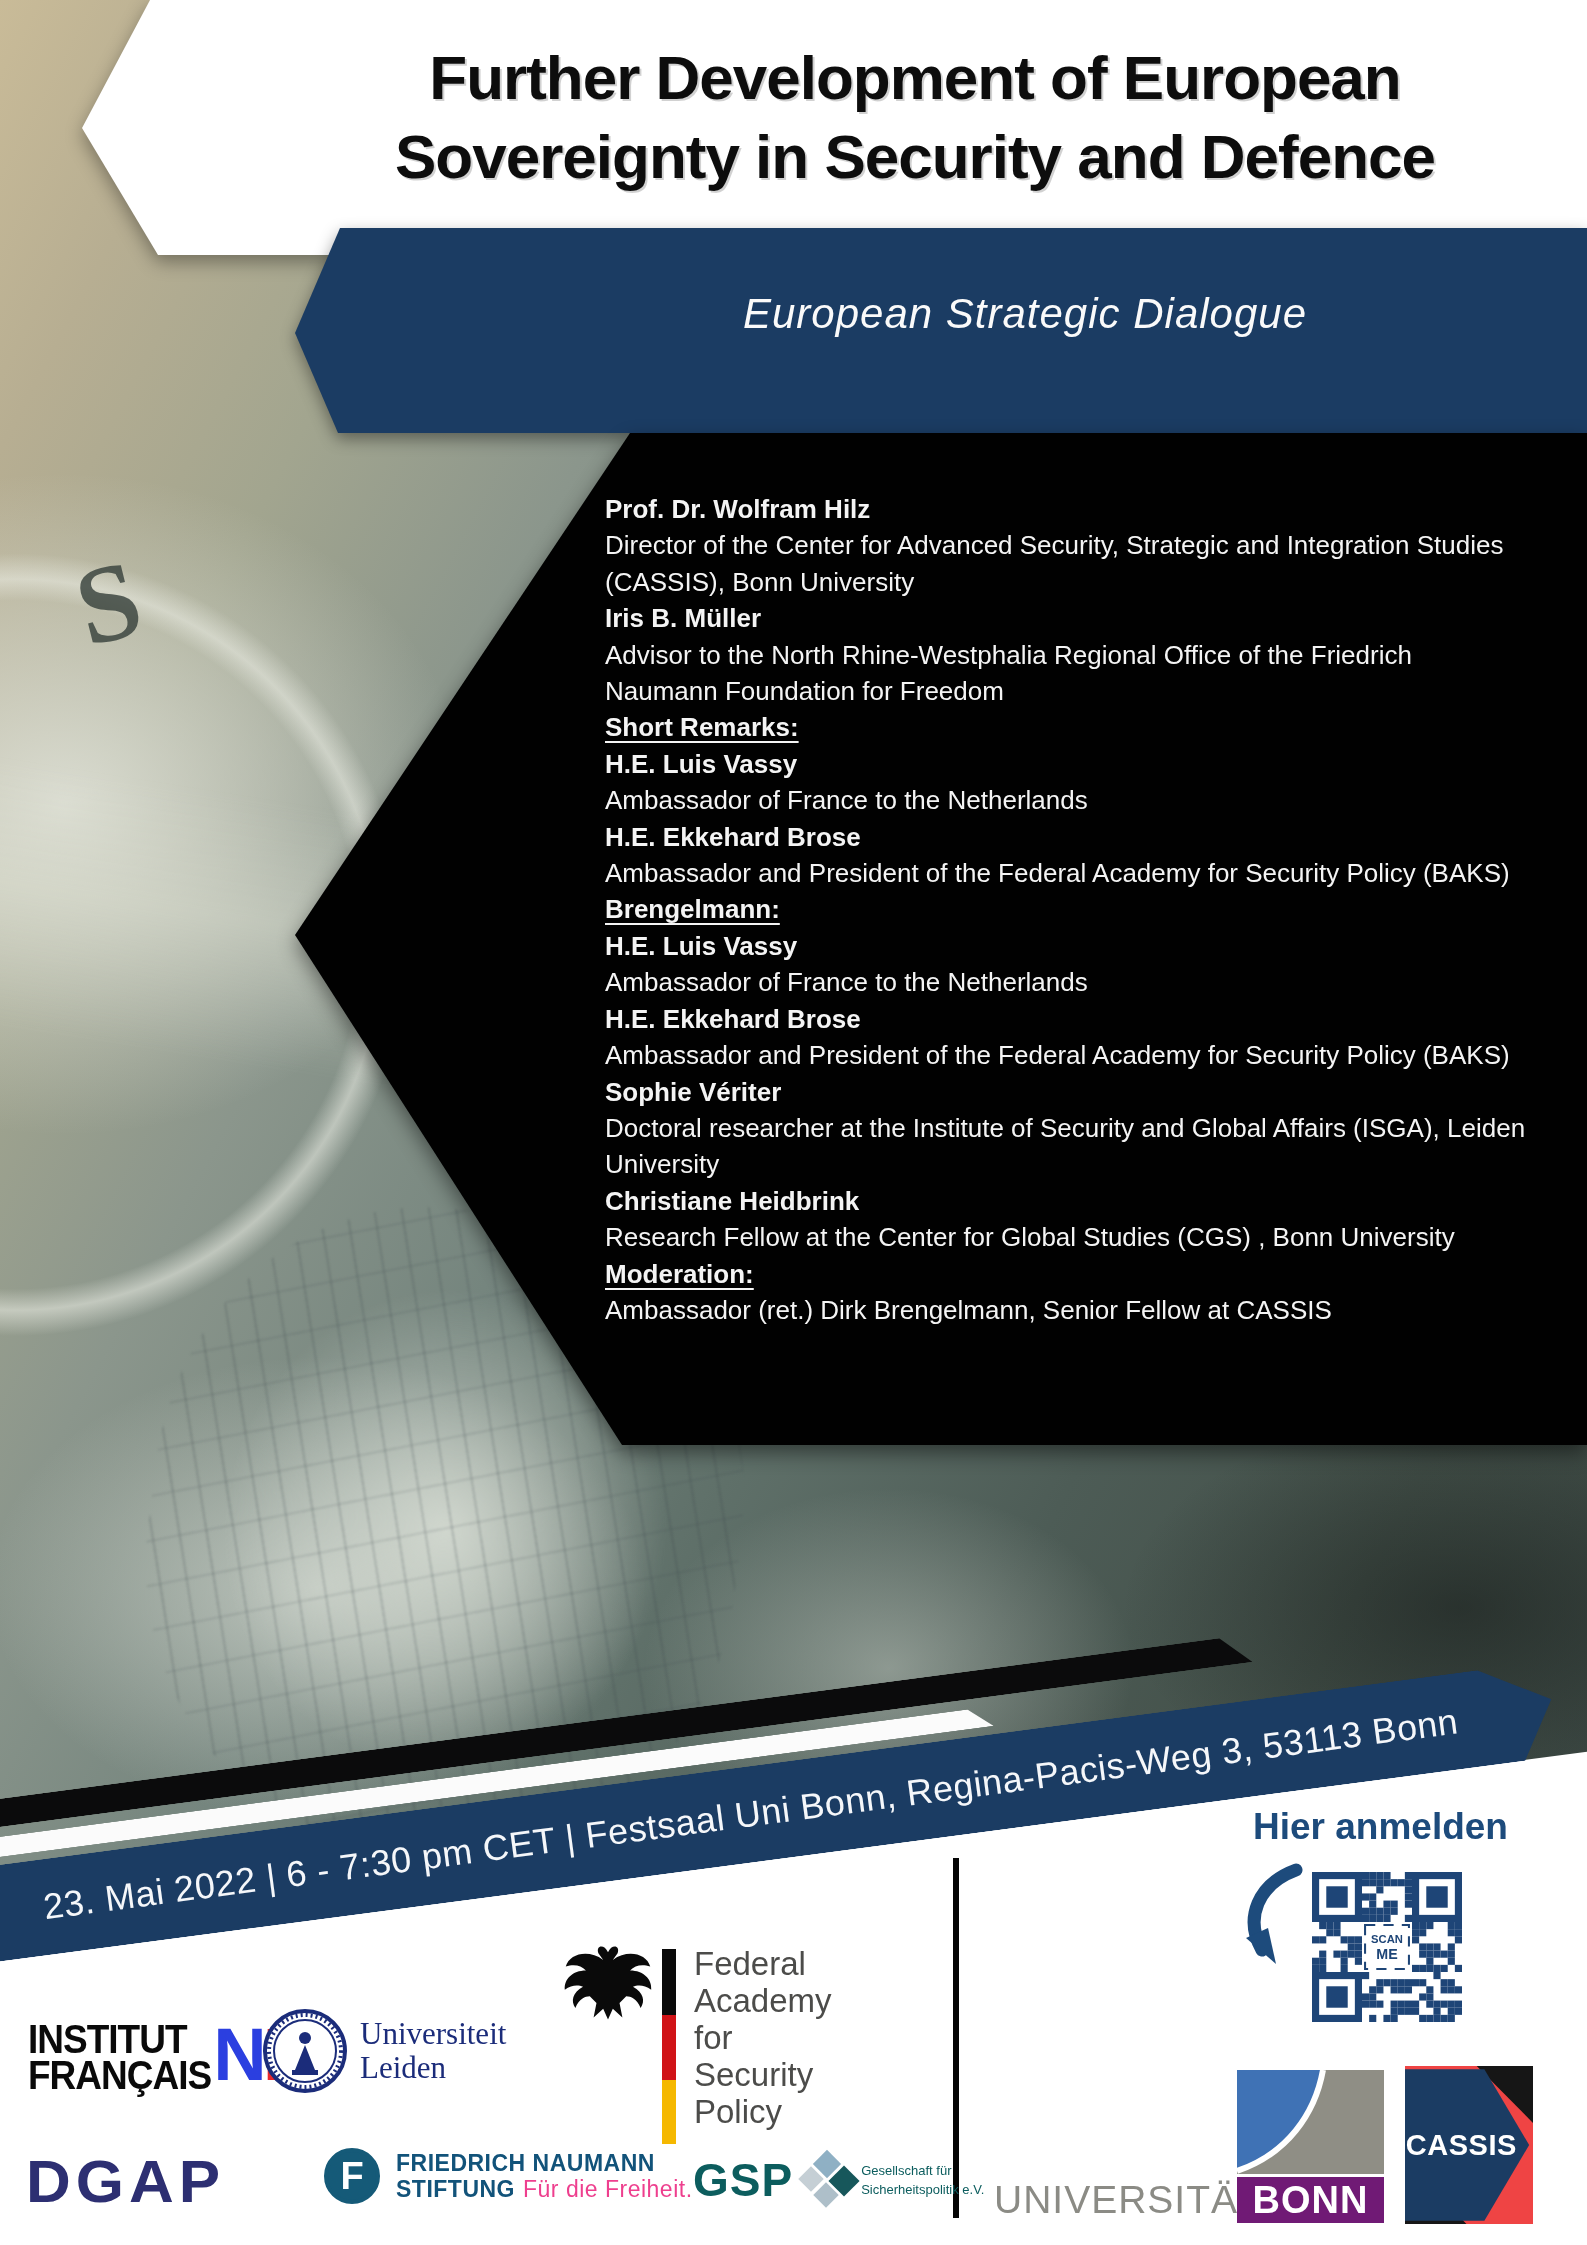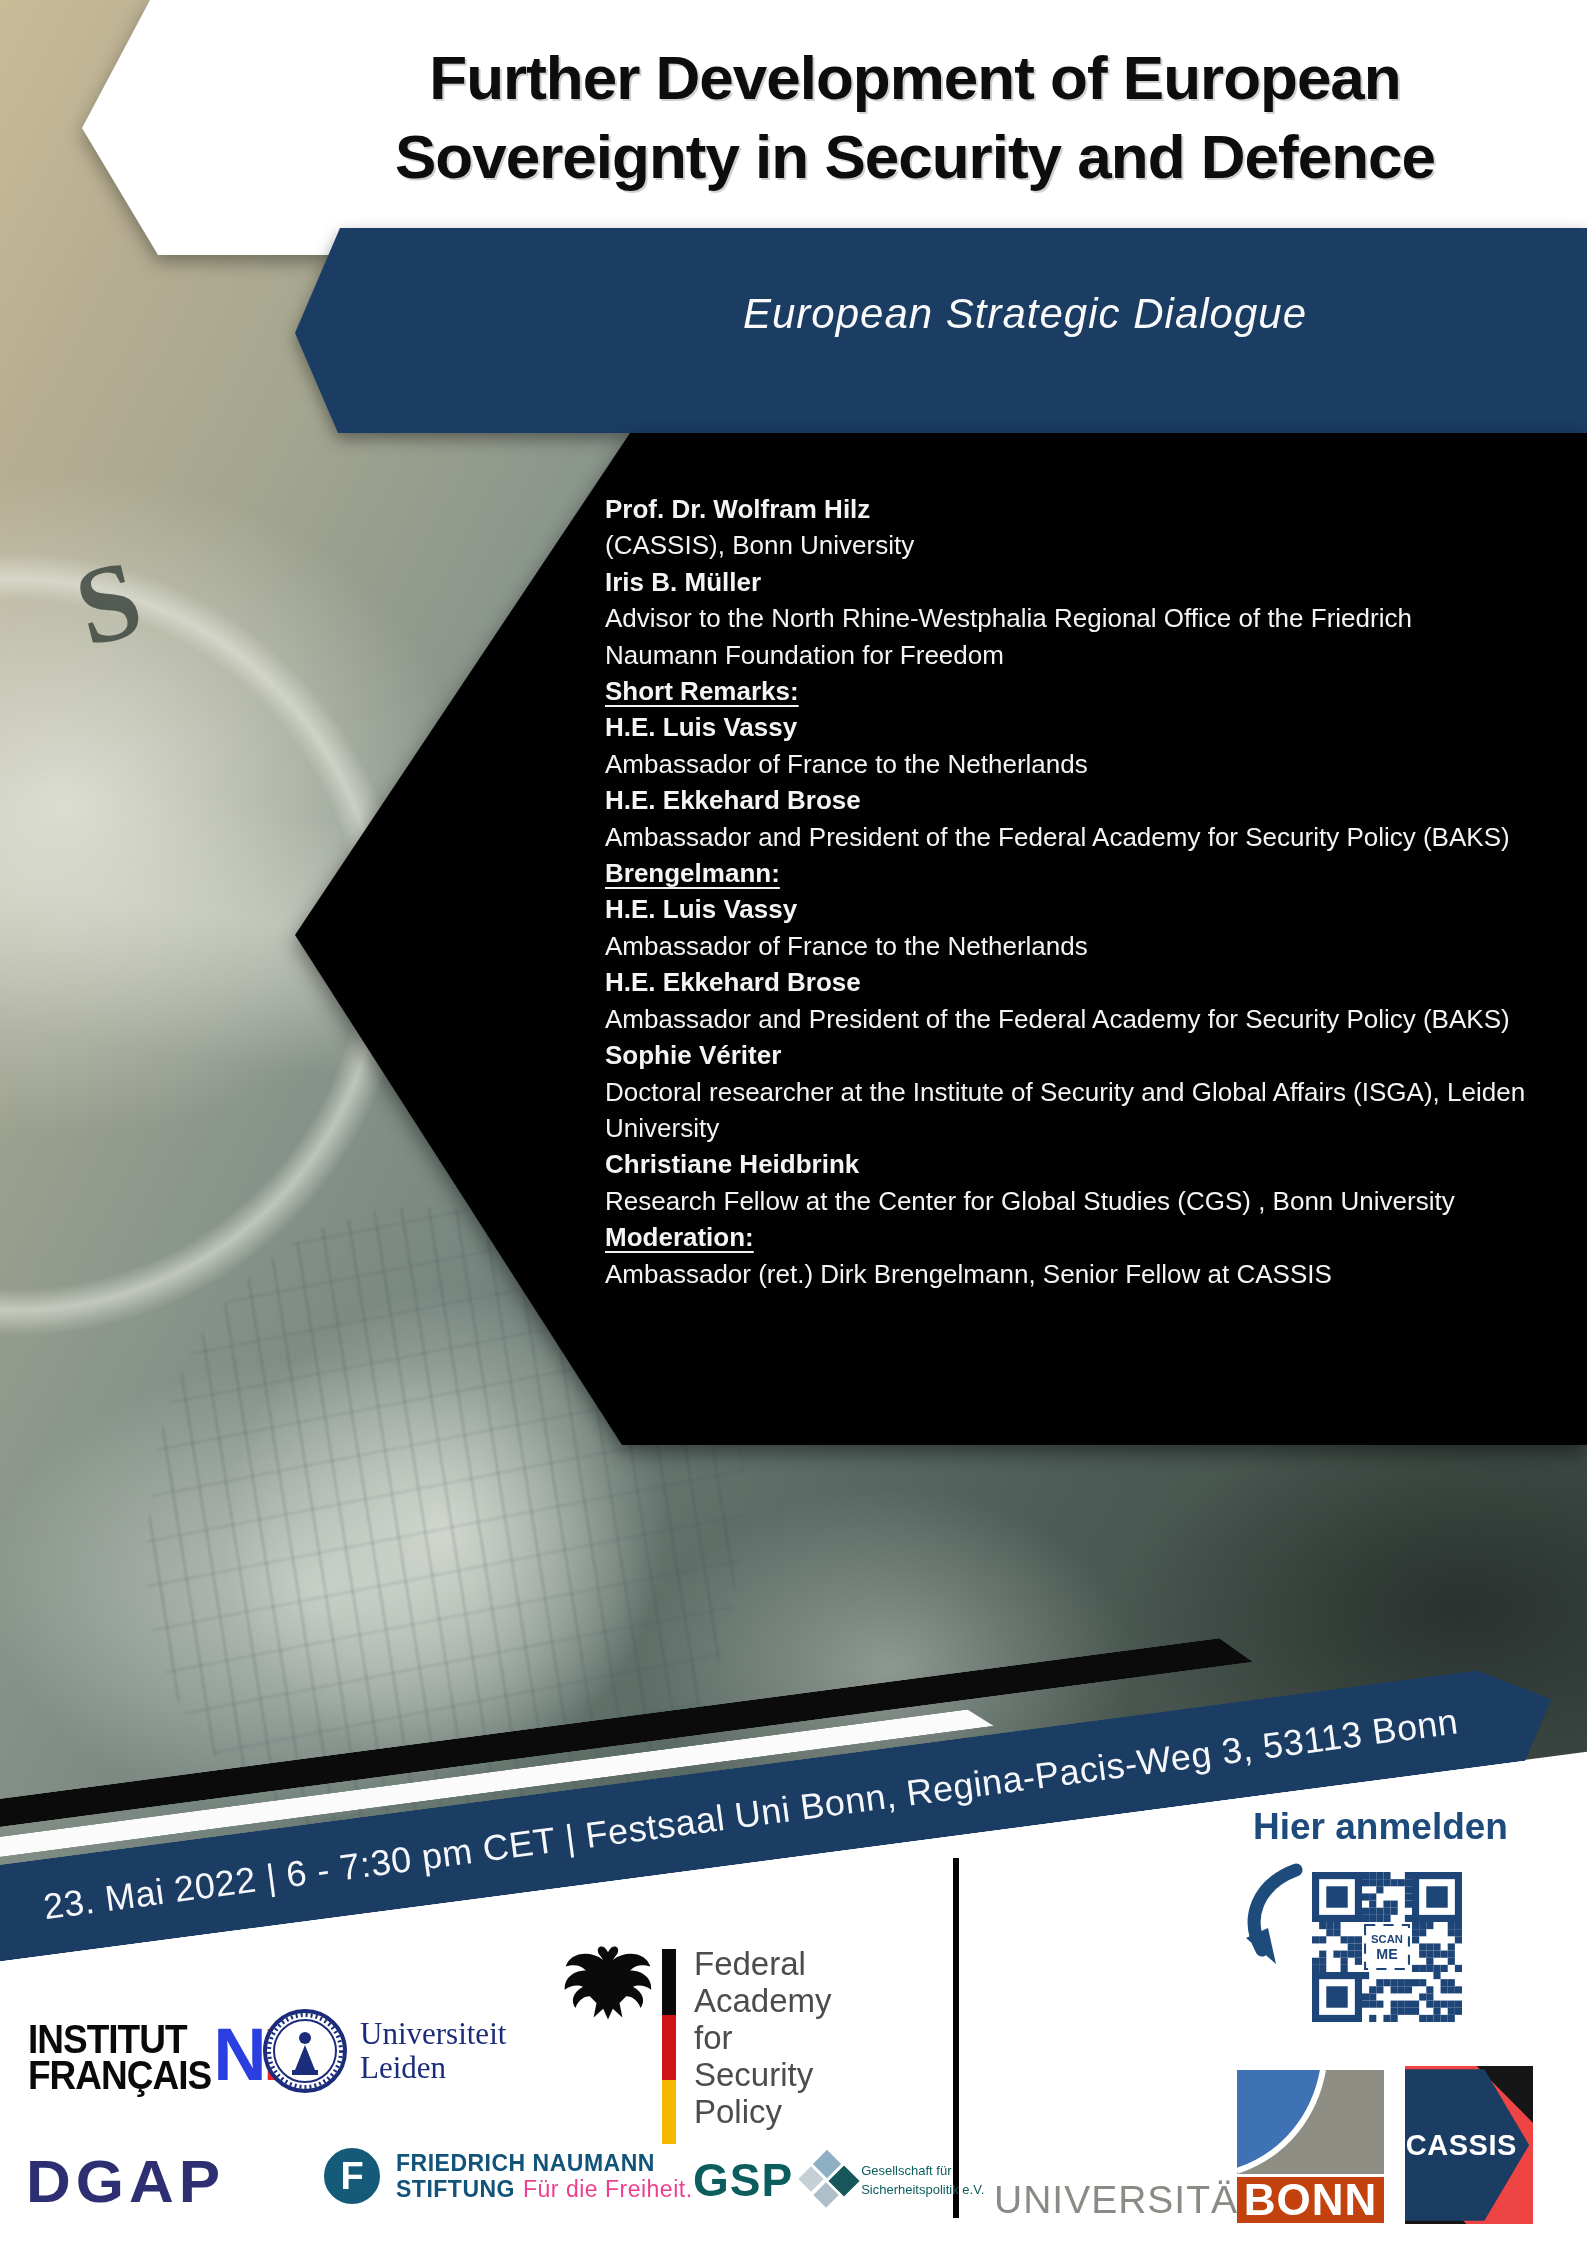--- a/index.html
+++ b/index.html
@@ -99,22 +99,22 @@
   .fnf-tag{color:#ee3f8e;font-weight:normal;margin-left:8px;}
 
   .gsp{position:absolute;left:693px;top:2152px;display:flex;align-items:center;}
   .gsp-text{color:#0c5d5e;font-weight:bold;font-size:46px;letter-spacing:1px;}
   .gsp-diamonds{position:relative;width:56px;height:56px;margin-left:8px;}
   .gsp-diamonds i{position:absolute;display:block;transform:rotate(45deg);}
   .gsp-small{color:#0c5d5e;font-size:13px;line-height:19px;margin-left:4px;}
 
   .unibonn-text{position:absolute;left:994px;top:2178px;color:#8b8b85;font-size:39px;letter-spacing:1px;}
   .bonn-square{position:absolute;left:1237px;top:2070px;width:147px;height:104px;}
-  .bonn-bar{position:absolute;left:1237px;top:2177px;width:147px;height:46px;background:#c2410c;
-    color:#ffffff;font-weight:bold;font-size:44px;display:flex;align-items:center;justify-content:center;letter-spacing:1px;}
+  .bonn-bar{position:absolute;left:1237px;top:2177px;width:147px;height:46px;background:#701a75;
+    color:#ffffff;font-weight:bold;font-size:38px;display:flex;align-items:center;justify-content:center;letter-spacing:1px;}
 
   .cassis{position:absolute;left:1405px;top:2066px;width:128px;height:158px;background:#ef4444;}
   .cassis .tri-tr{position:absolute;right:0;top:0;width:100%;height:100%;background:#161616;
     clip-path:polygon(56% 0,100% 0,100% 36%);}
   .cassis .tri-bl{position:absolute;left:0;bottom:0;width:100%;height:100%;background:#161616;
     clip-path:polygon(0 60%,0 100%,48% 100%);}
   .cassis .gem{position:absolute;left:0;top:0;width:100%;height:100%;background:#1b3c63;
     clip-path:polygon(0 2%,62% 2%,97% 50%,62% 98%,0 98%);}
   .cassis .label{position:absolute;left:0;top:0;width:88%;height:100%;display:flex;align-items:center;
     justify-content:center;color:#ffffff;font-weight:bold;font-size:29px;letter-spacing:.5px;}
@@ -148,20 +148,21 @@
 
   <div class="sub-wrap">
     <div class="sub-band"></div>
     <div class="sub-text">European Strategic Dialogue</div>
   </div>
 
   <div class="prog-wrap">
     <div class="prog-poly"></div>
     <div class="prog-text">
       <div class="b">Prof. Dr. Wolfram Hilz</div>
+      <div>Director of the Center for Advanced Security, Strategic and Integration Studies</div>
       <div>(CASSIS), Bonn University</div>
       <div class="b">Iris B. Müller</div>
       <div>Advisor to the North Rhine-Westphalia Regional Office of the Friedrich</div>
       <div>Naumann Foundation for Freedom</div>
       <div class="h">Short Remarks:</div>
       <div class="b">H.E. Luis Vassy</div>
       <div>Ambassador of France to the Netherlands</div>
       <div class="b">H.E. Ekkehard Brose</div>
       <div>Ambassador and President of the Federal Academy for Security Policy (BAKS)</div>
       <div class="h">Brengelmann:</div>

